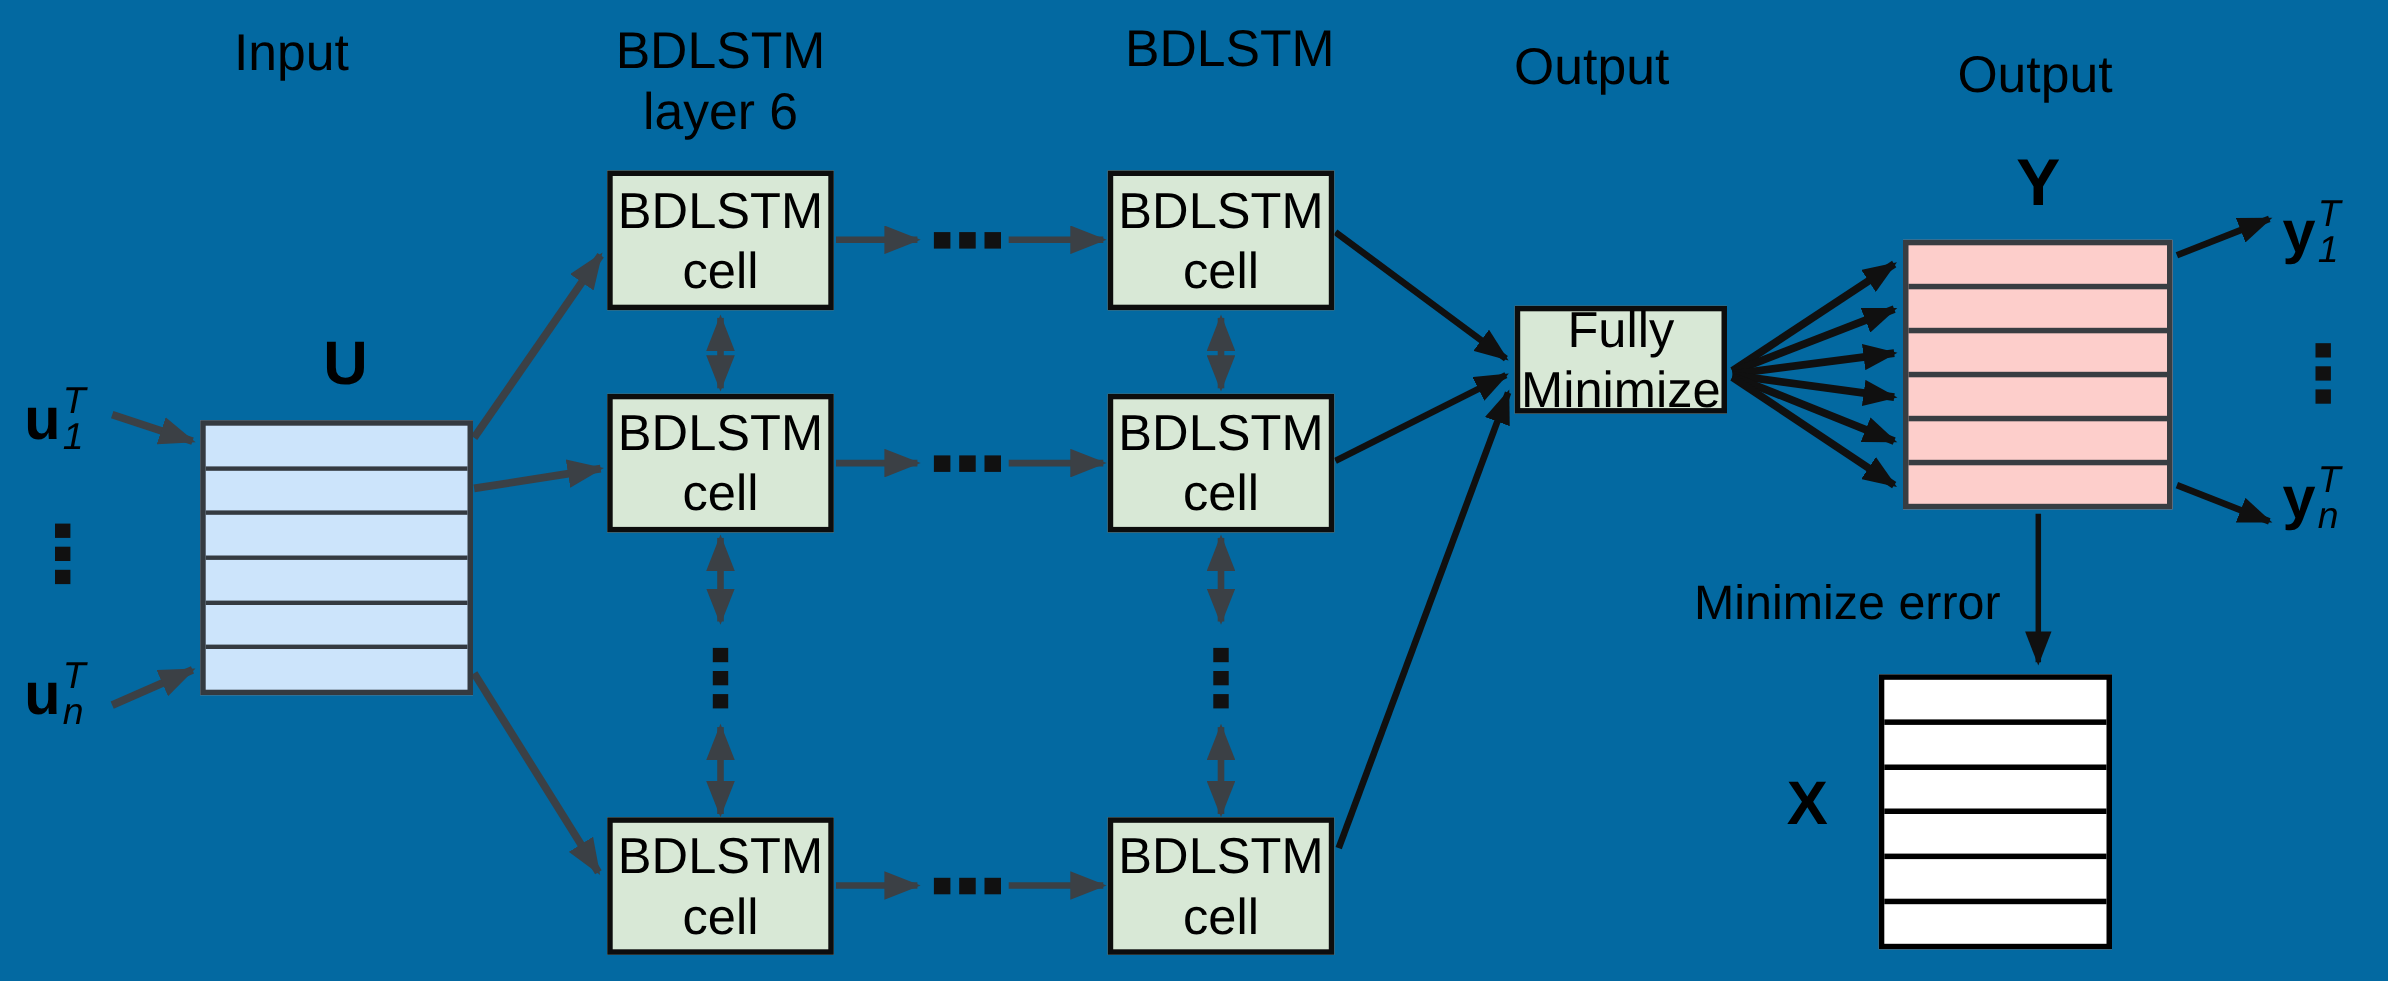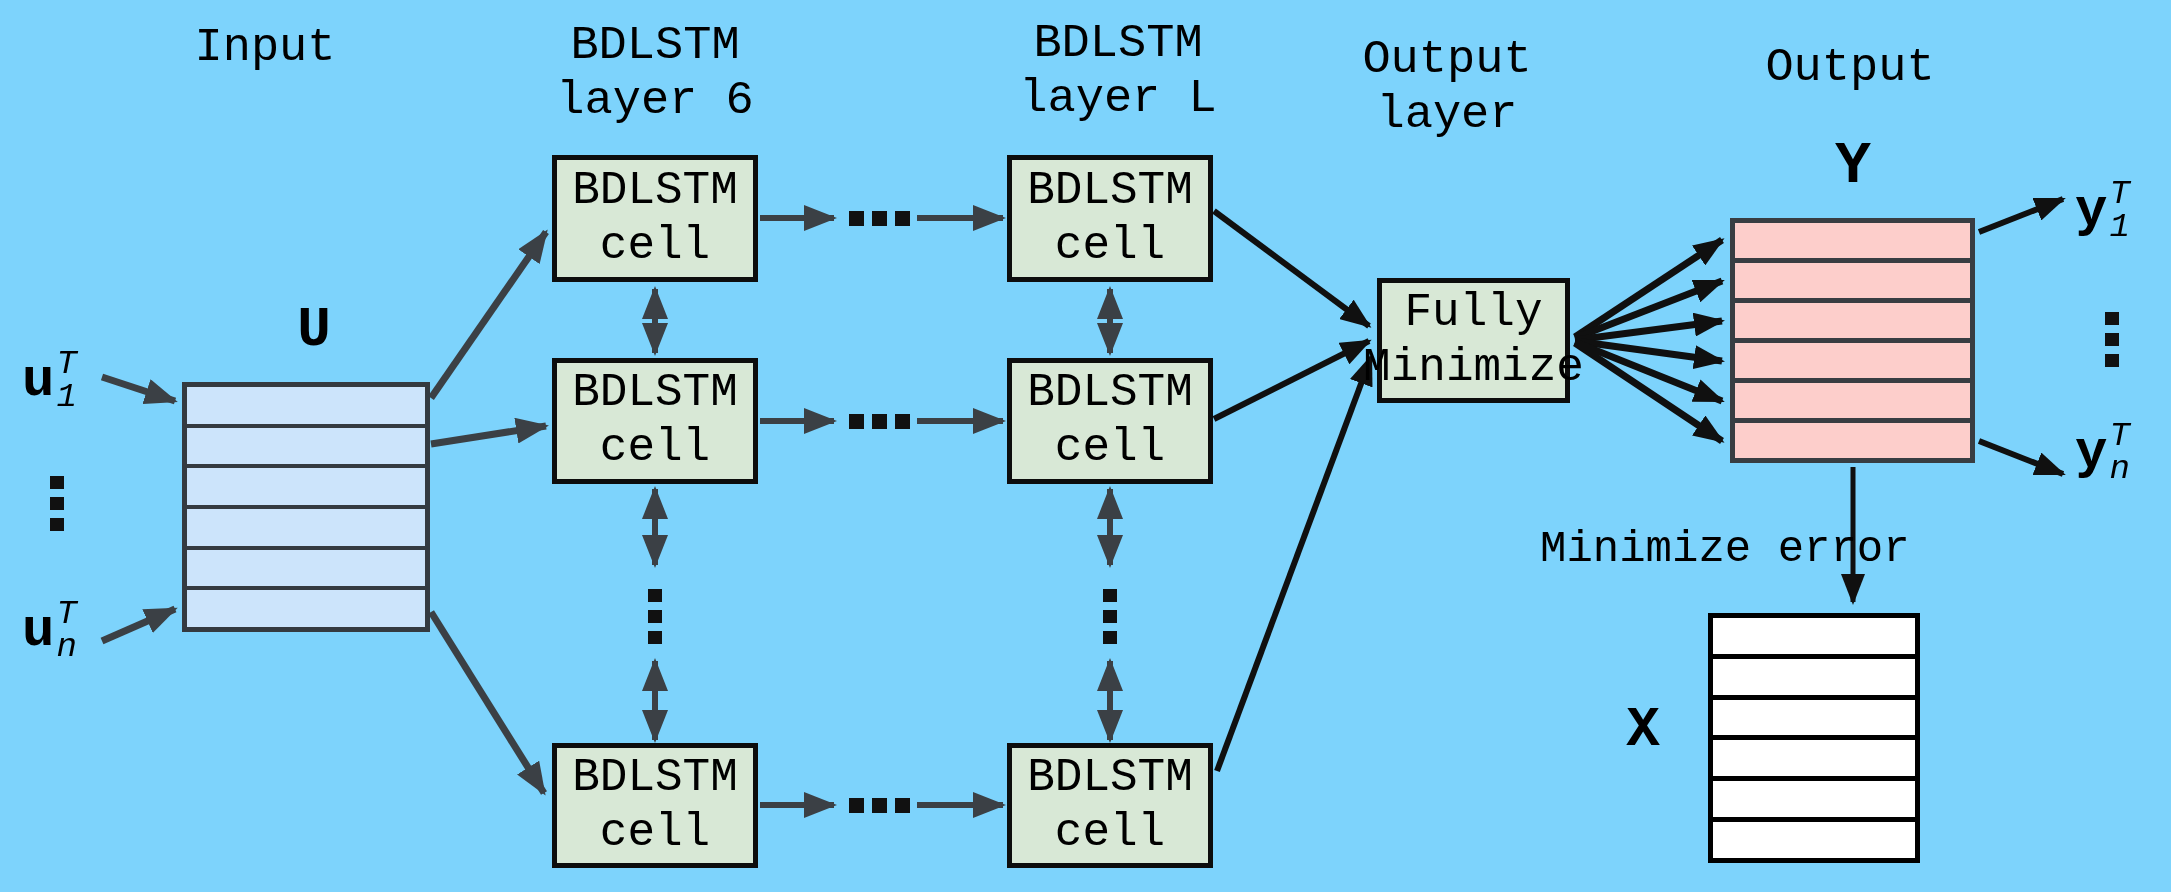--- a/index.html
+++ b/index.html
@@ -1,20 +1,20 @@
 <!DOCTYPE html>
 <html><head>
 <meta charset="utf-8">
 <style>
   html,body{margin:0;padding:0;background:#ffffff;}
   #canvas{
     position:relative;
     width:2171px;height:892px;
-    background:#7dd3fc;
-    font-family:Liberation Mono, monospace;
+    background:#0369a1;
+    font-family:Liberation Sans, sans-serif;
     color:#000;
     overflow:hidden;
   }
   .abs{position:absolute;}
   
   .toplabel{
     font-size:47px;line-height:55px;text-align:center;white-space:nowrap;
   }
   .cellbox{
     box-sizing:border-box;
@@ -113,26 +113,24 @@
     <div>Input</div>
   </div>
 
   <div class="abs toplabel" style="left:505px;top:18px;width:300px;">
     <div>BDLSTM</div>
     <div>layer 6</div>
   </div>
 
   <div class="abs toplabel" style="left:968px;top:16px;width:300px;">
     <div>BDLSTM</div>
-    <div>layer L</div>
   </div>
 
   <div class="abs toplabel" style="left:1322px;top:32px;width:250px;">
     <div>Output</div>
-    <div>layer</div>
   </div>
 
   <div class="abs toplabel" style="left:1750px;top:40px;width:200px;">
     <div>Output</div>
   </div>
 
   <div class="abs mathlab" style="left:22px;top:348px;">
     <span class="base">u</span>
       <span class="stack">
         <span>T</span>
@@ -210,21 +208,21 @@
     <span class="dot"></span>
       <span class="dot"></span>
       <span class="dot"></span>
   </div>
   <div class="abs dots dots-v" style="left:1103px;top:589px;">
     <span class="dot"></span>
       <span class="dot"></span>
       <span class="dot"></span>
   </div>
 
-  <div class="abs cellbox" style="left:1377px;top:278px;width:193px;height:125px;">
+  <div class="abs cellbox" style="left:1377px;top:278px;width:193px;height:98px;">
     <div>Fully</div>
     <div>Minimize</div>
   </div>
 
   <div class="abs bigletter" style="left:1822px;top:138px;width:62px;text-align:center;font-size:60px;">Y</div>
   <div class="abs matrix matrix-y" style="left:1730px;top:218px;width:245px;height:245px;">
     <div class="mrow"></div>
   <div class="mrow"></div>
       <div class="mrow"></div>
       <div class="mrow"></div>

